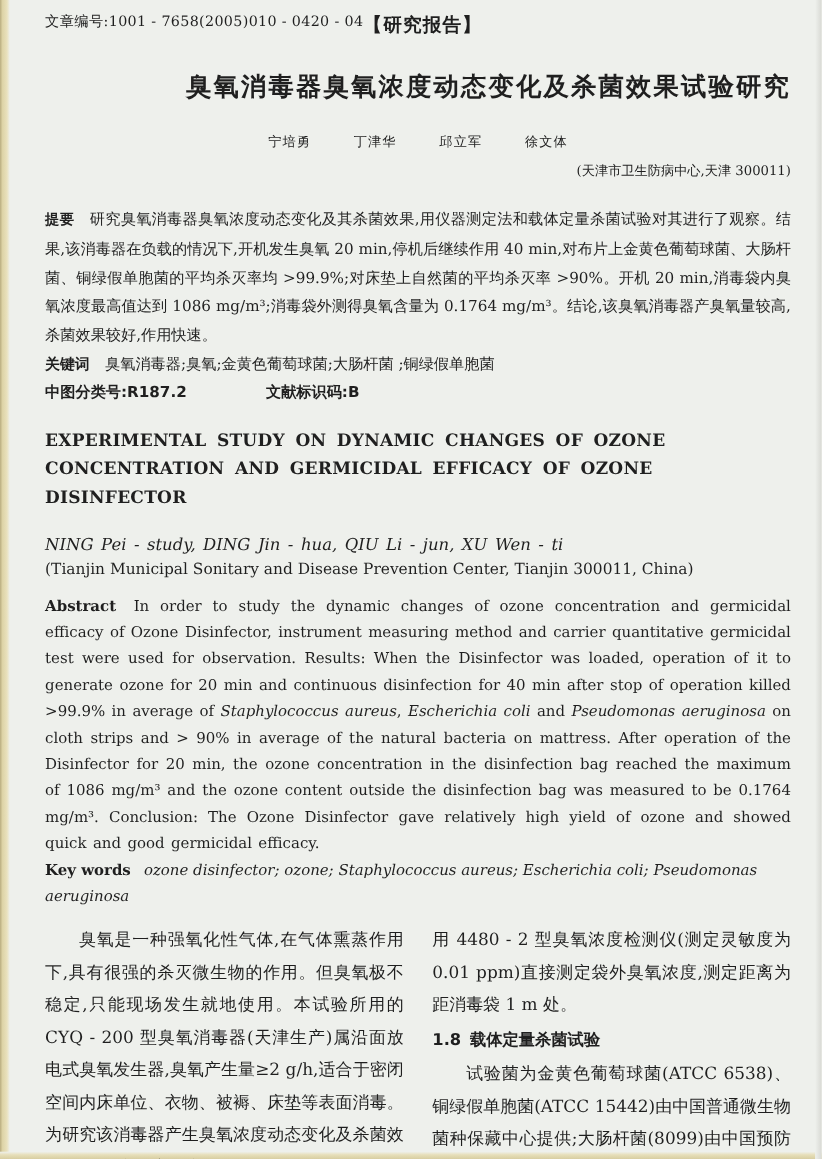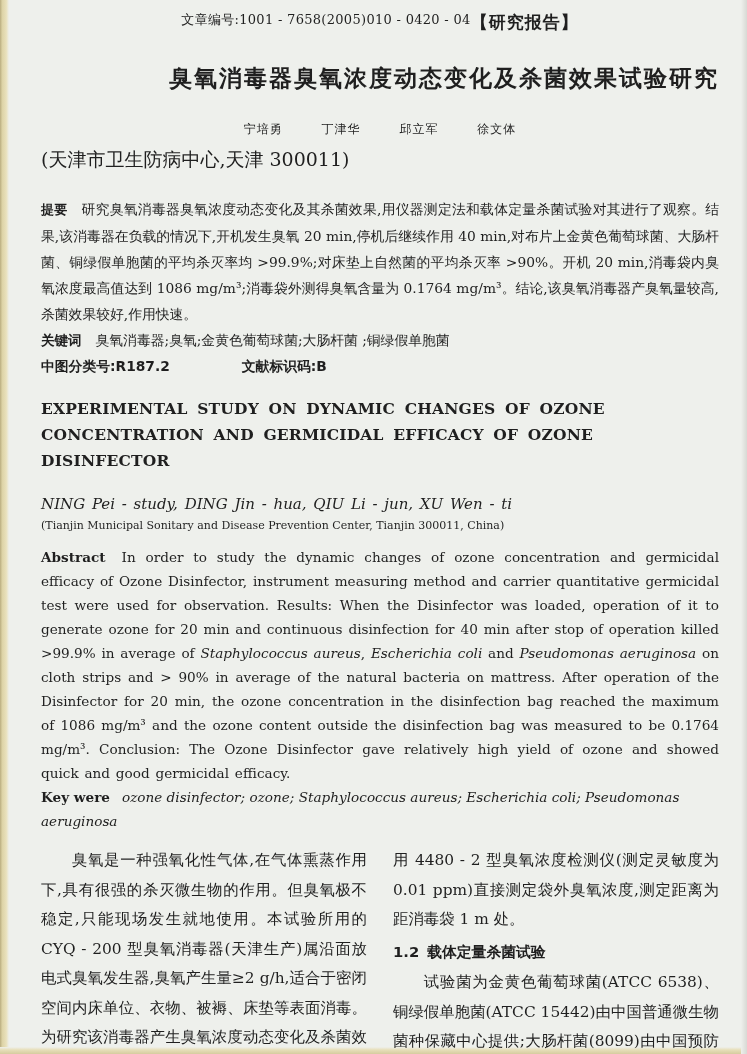--- a/index.html
+++ b/index.html
@@ -17,41 +17,41 @@
   .edge-bottom{
     position:absolute;left:0;bottom:0;width:747px;height:7px;
     background:linear-gradient(0deg,#d6cc9f 0%,#e7dfba 60%,#eef0ec 100%);
   }
   .edge-right{
     position:absolute;right:0;top:0;width:6px;height:1054px;
     background:linear-gradient(270deg,#d8d9d4 0%,#eef0ec 100%);
   }
   .content{position:absolute;left:41px;top:0;width:678px;}
 
-  .hdr{display:flex;justify-content:center;align-items:flex-start;padding-top:11px;}
+  .hdr{display:flex;justify-content:flex-start;align-items:flex-start;padding-top:11px;}
   .hdr .article-no{font-size:13px;letter-spacing:.3px;}
   .hdr .badge{font-size:17px;font-weight:bold;letter-spacing:1px;}
 
   .title-zh{margin-top:29px;text-align:right;font-size:23px;font-weight:bold;letter-spacing:2px;}
   .authors{margin-top:27px;text-align:center;font-size:12px;letter-spacing:1px;}
   .authors span{margin:0 17px;}
-  .affil-zh{margin-top:9px;text-align:left;font-size:19px;}
+  .affil-zh{margin-top:9px;text-align:right;font-size:12px;}
 
   .abs-zh{margin-top:23px;font-size:13.8px;line-height:26px;text-align:justify;}
   .lbl-hei{font-family:"DejaVu Sans","Liberation Sans",sans-serif;font-weight:bold;}
   .abs-zh .lbl-hei{margin-right:14px;font-size:13px;}
   .kw-zh{font-size:13.8px;line-height:26px;}
   .kw-zh .lbl-hei{margin-right:14px;font-size:13.5px;}
   .clc{font-size:13.8px;line-height:26px;}
   .clc .gap{display:inline-block;width:72px;}
   .clc b{font-family:"DejaVu Sans","Liberation Sans",sans-serif;}
 
   .title-en{margin-top:17px;font-size:15.5px;font-weight:bold;line-height:26px;word-spacing:4px;letter-spacing:.2px;}
   .authors-en{margin-top:21px;font-style:italic;font-size:15px;word-spacing:2px;}
-  .affil-en{margin-top:6px;font-size:11px;}
+  .affil-en{margin-top:6px;font-size:14px;}
 
   .abs-en{margin-top:13px;font-size:13.6px;line-height:24px;text-align:justify;word-spacing:1.5px;}
   .abs-en .lbl{font-weight:bold;margin-right:16px;margin-top:20px;}
   .kw-en{font-size:13.6px;line-height:24px;margin-top:0;}
   .kw-en .lbl{font-weight:bold;font-style:normal;margin-right:12px;}
   .kw-en .kws{font-style:italic;}
 
   .cols{margin-top:13px;display:flex;gap:26px;}
   .col{flex:1;font-size:15.4px;line-height:29.5px;text-align:justify;}
   .col p{margin:0;}
@@ -101,30 +101,30 @@
 
   <div class="authors-en">NING Pei - study, DING Jin - hua, QIU Li - jun, XU Wen - ti</div>
 
   <div class="affil-en">(Tianjin Municipal Sonitary and Disease Prevention Center, Tianjin  300011, China)</div>
 
   <div class="abs-en">
     <span class="lbl">Abstract</span><span><span>In order to study the dynamic changes of ozone concentration and germicidal efficacy of Ozone Disinfector, instrument measuring method and carrier quantitative germicidal test were used for observation. Results: When the Disinfector was loaded, operation of it to generate ozone for 20 min and continuous disinfection for 40 min after stop of operation killed &gt;99.9% in average of </span><i>Staphylococcus aureus</i><span>, </span><i>Escherichia coli</i><span> and </span><i>Pseudomonas aeruginosa</i><span> on cloth strips and &gt; 90% in average of the natural bacteria on mattress. After operation of the Disinfector for 20 min, the ozone concentration in the disinfection bag reached the maximum of 1086 mg/m³ and the ozone content outside the disinfection bag was measured to be 0.1764 mg/m³. Conclusion: The Ozone Disinfector gave relatively high yield of ozone and showed quick and good germicidal efficacy.</span></span>
   </div>
 
   <div class="kw-en">
-    <span class="lbl">Key were</span><span class="kws">ozone disinfector; ozone; Staphylococcus aureus; Escherichia coli; Pseudomonas aeruginosa</span>
+    <span class="lbl">Key words</span><span class="kws">ozone disinfector; ozone; Staphylococcus aureus; Escherichia coli; Pseudomonas aeruginosa</span>
   </div>
 
   <div class="cols">
     <div class="col">
       <p class="ind">臭氧是一种强氧化性气体,在气体熏蒸作用下,具有很强的杀灭微生物的作用。但臭氧极不稳定,只能现场发生就地使用。本试验所用的 CYQ - 200 型臭氧消毒器(天津生产)属沿面放电式臭氧发生器,臭氧产生量≥2 g/h,适合于密闭空间内床单位、衣物、被褥、床垫等表面消毒。为研究该消毒器产生臭氧浓度动态变化及杀菌效果,进行了实验室观察。现将结果报告如下。</p>
 
     </div>
     <div class="col">
       <p>用 4480 - 2 型臭氧浓度检测仪(测定灵敏度为 0.01 ppm)直接测定袋外臭氧浓度,测定距离为距消毒袋 1 m 处。</p>
       <div class="h2">
-        <span class="no">1.2</span><span>载体定量杀菌试验</span>
+        <span class="no">1.8</span><span>载体定量杀菌试验</span>
       </div>
       <p class="ind">试验菌为金黄色葡萄球菌(ATCC 6538)、铜绿假单胞菌(ATCC 15442)由中国普通微生物菌种保藏中心提供;大肠杆菌(8099)由中国预防医学科学院消毒检测中心提供。分别取 10 μl 各试验菌悬液,滴染 10 mm × 10 mm 布片制成染菌载体。试验时,将菌片用无菌纱布袋包裹,每袋 2 片,分别放置于消毒袋内单人床垫表面 4 角及中间共 5 点,边缘 4 点距床边 15 cm,然后密封。接通消毒机臭氧输送管,开启臭氧发生器,消毒机发生臭氧不同时间后停机,继续维持作用 40 min。试验环境温度为 25℃,相对湿度为 50% ~ 55%。试验结束后,取出菌片,连同不经处理的阳性对照菌片分别投入含回收液试</p>
     </div>
   </div>
 
 </div>
 
 </body></html>

